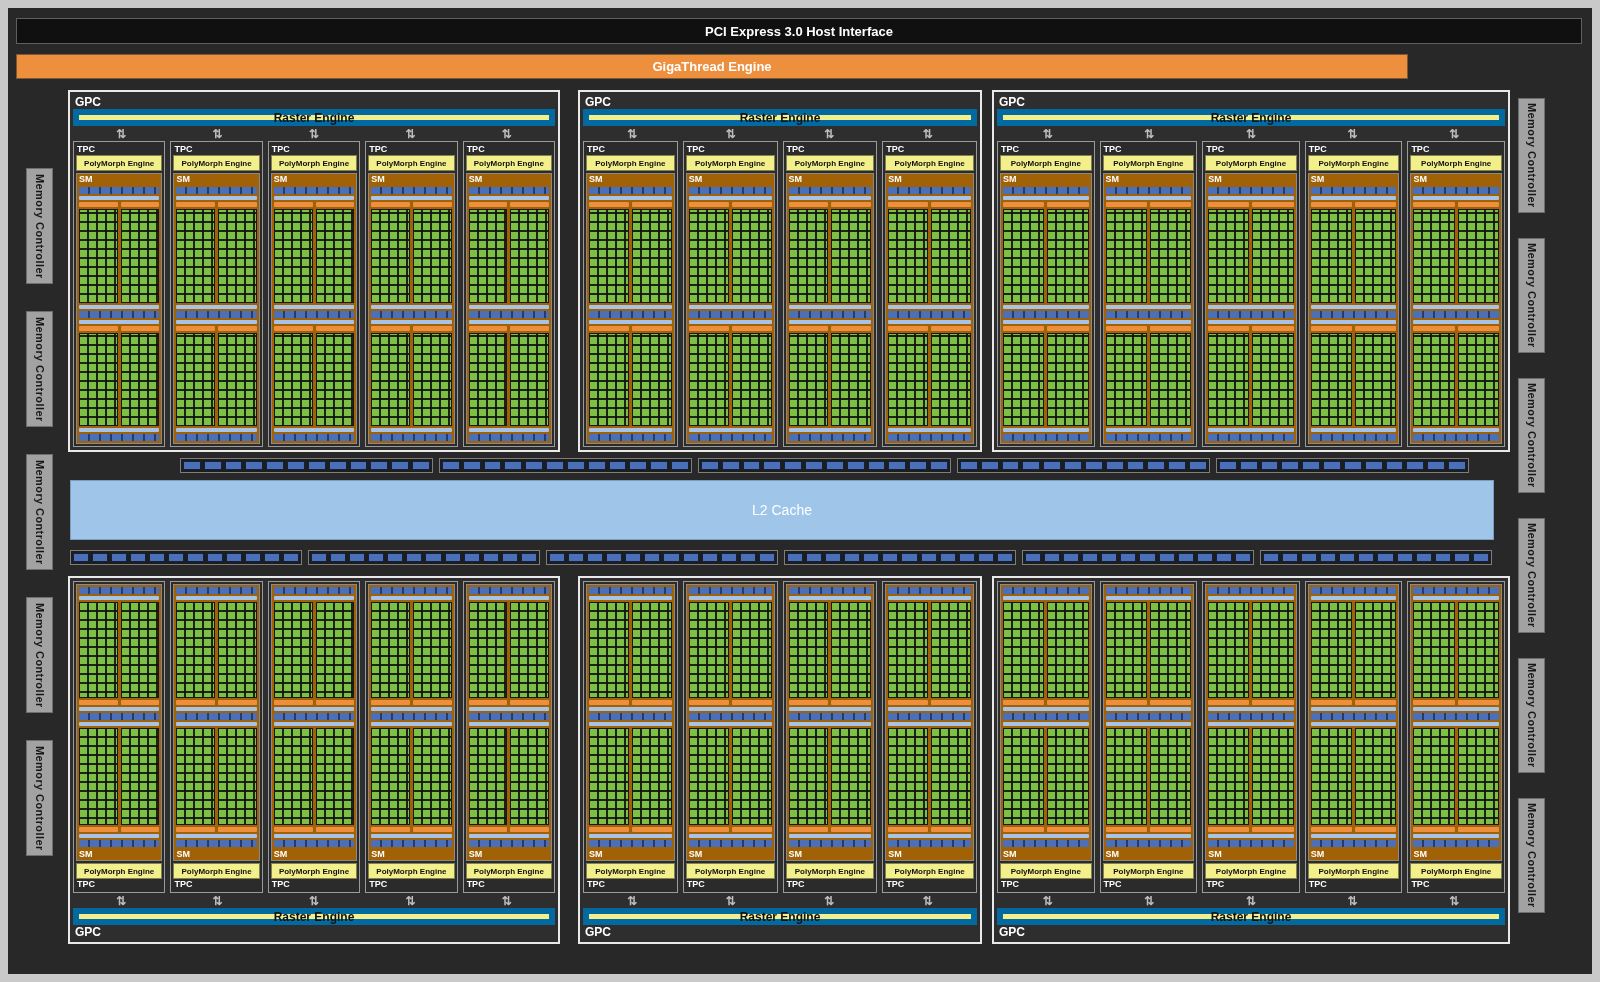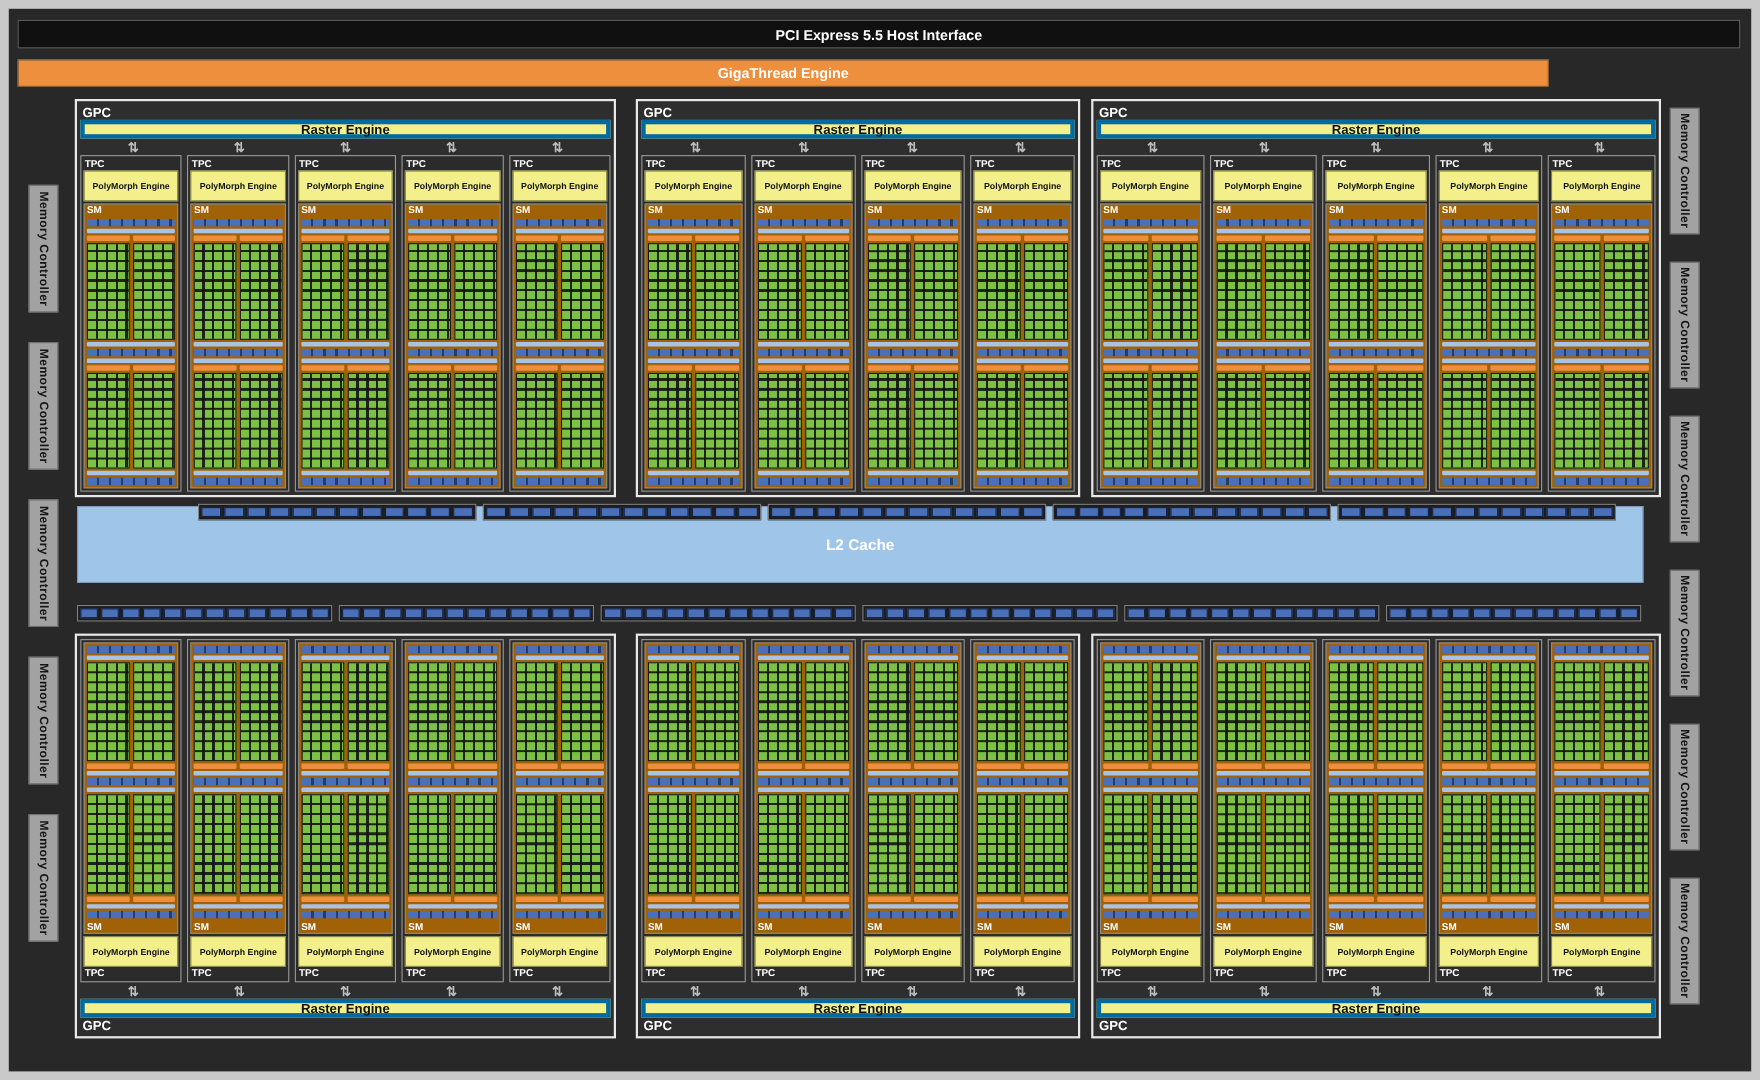--- a/index.html
+++ b/index.html
@@ -11,61 +11,61 @@
   .pcie{left:8px;top:10px;width:1566px;height:26px;background:var(--c-pcie);border:1px solid #5f5f5f;font-size:13px}
   .giga{left:8px;top:46px;width:1392px;height:25px;background:var(--c-giga);border:1px solid #7a5a33;font-size:13px}
 
   .mc{position:absolute;background:var(--c-mc);border:1px solid #6e6e6e;color:#161616;
       font-weight:bold;font-size:11px;letter-spacing:.4px;writing-mode:vertical-rl;
       display:flex;align-items:center;justify-content:center;text-align:center}
 
   .gpc{position:absolute;background:#2e2e2e;border:2px solid #e9e9e9;display:flex;flex-direction:column;padding:3px}
   .gpc.flip{flex-direction:column-reverse}
   .gpc-label{color:#fff;font-weight:bold;font-size:12px;line-height:14px;padding-left:2px;flex:0 0 auto}
-  .raster{background:var(--c-yellow);border:4px solid #0369a1;color:#111;font-weight:bold;font-size:12px;
+  .raster{background:var(--c-yellow);border:6px solid #0369a1;color:#111;font-weight:bold;font-size:12px;
           height:17px;display:flex;align-items:center;justify-content:center;flex:0 0 auto}
   .arrows{display:flex;height:15px;flex:0 0 auto}
   .arrow-cell{flex:1;display:flex;align-items:center;justify-content:center;color:#bdbdbd;font-size:12px;font-weight:bold}
   .tpc-row{flex:1 1 auto;display:flex;gap:5px;min-height:0}
 
   .tpc{flex:1;min-width:0;border:1px solid #9a9a9a;background:#2b2b2b;display:flex;flex-direction:column;padding:2px}
   .flip .tpc{flex-direction:column-reverse}
   .tpc-label{color:#fff;font-weight:bold;font-size:9px;line-height:11px;padding-left:1px;flex:0 0 auto}
-  .poly{background:var(--c-yellow);border:1px solid #83834f;color:#111;font-weight:bold;font-size:8px;height:28px;
+  .poly{background:var(--c-yellow);border:1px solid #83834f;color:#111;font-weight:bold;font-size:8px;height:16px;
         display:flex;align-items:center;justify-content:center;white-space:nowrap;overflow:hidden;flex:0 0 auto}
   .sm{flex:1 1 auto;min-height:0;border:1px solid #8a8a8a;background:#a16207;display:flex;flex-direction:column;margin-top:2px}
   .flip .sm{flex-direction:column-reverse;margin-top:0;margin-bottom:2px}
   .sm-label{color:#fff;font-weight:bold;font-size:9px;line-height:11px;padding-left:2px;flex:0 0 auto}
   .sm-internals{flex:1 1 auto;min-height:0;display:flex;flex-direction:column;gap:2px;padding:2px}
   .flip .sm-internals{transform:scaleY(-1)}
 
   .hbar{flex:0 0 auto;border-radius:1px}
   .hbar.blue{height:7px;background:var(--c-blue);
      background-image:repeating-linear-gradient(90deg,rgba(0,0,0,0) 0 9px,rgba(10,16,34,.55) 9px 11px)}
   .hbar.light{height:4px;background:var(--c-lblue)}
   .hbar.orange{height:5px;background:var(--c-orange)}
   .halves{flex:1 1 auto;min-height:0;display:flex;gap:3px}
   .half{flex:1;min-width:0;display:flex;flex-direction:column;gap:2px}
   .cores{flex:1 1 auto;min-height:0;border:1px solid #191919;background-color:var(--c-green);
      background-image:
        repeating-linear-gradient(0deg,rgba(0,0,0,0) 0 7px,rgba(18,18,18,.9) 7px 9px),
        repeating-linear-gradient(90deg,rgba(0,0,0,0) 0 7px,rgba(18,18,18,.9) 7px 9px)}
 
-  .l2{position:absolute;left:62px;top:452px;width:1424px;height:70px;background:var(--c-l2);
-      border:1px solid #7d9cc0;color:#fff;font-weight:bold;font-size:14px;
+  .l2{position:absolute;left:62px;top:472px;width:1424px;height:60px;background:var(--c-l2);
+      border:1px solid #7d9cc0;color:#fff;font-weight:normal;font-size:14px;
       display:flex;align-items:center;justify-content:center}
 
   .link-group{position:absolute;border:1px solid #7e7e7e;background:#1d1d1d;display:flex;gap:3px;padding:2px}
   .link-tile{flex:1;background:var(--c-blue);border:1px solid #15203c}
 </style>
 </head>
 <body style="background: rgb(201, 201, 201);">
 
 <div id="canvas">
-  <div class="bar pcie">PCI Express 5.5 Host Interface</div>
+  <div class="bar pcie">PCI Express 3.0 Host Interface</div>
   <div class="bar giga">GigaThread Engine</div>
   <div class="l2">L2 Cache</div>
 <div class="mc" style="left: 18px; top: 160px; width: 27px; height: 116px;">Memory Controller</div>
     <div class="mc" style="left: 18px; top: 303px; width: 27px; height: 116px;">Memory Controller</div>
     <div class="mc" style="left: 18px; top: 446px; width: 27px; height: 116px;">Memory Controller</div>
     <div class="mc" style="left: 18px; top: 589px; width: 27px; height: 116px;">Memory Controller</div>
     <div class="mc" style="left: 18px; top: 732px; width: 27px; height: 116px;">Memory Controller</div>
     <div class="mc" style="left: 1510px; top: 90px; width: 27px; height: 115px;">Memory Controller</div>
     <div class="mc" style="left: 1510px; top: 230px; width: 27px; height: 115px;">Memory Controller</div>
     <div class="mc" style="left: 1510px; top: 370px; width: 27px; height: 115px;">Memory Controller</div>

